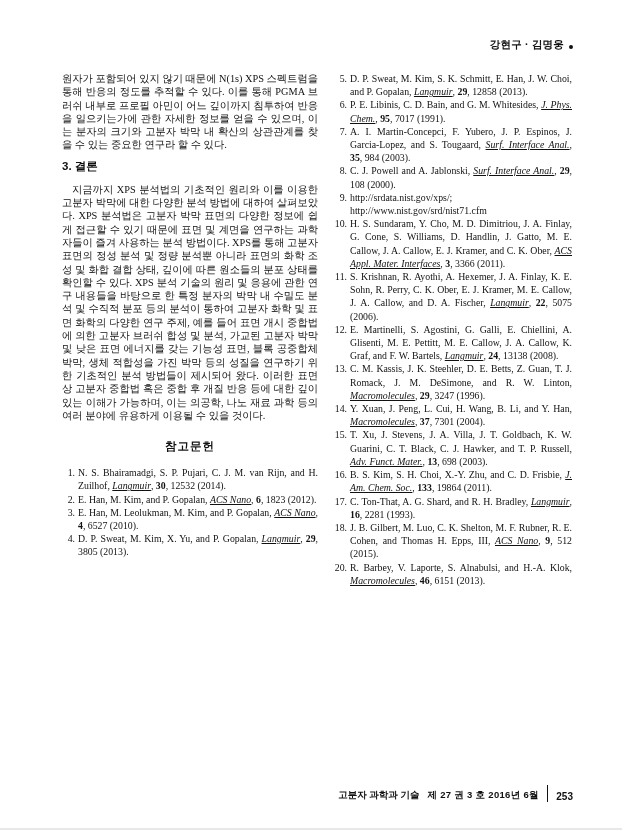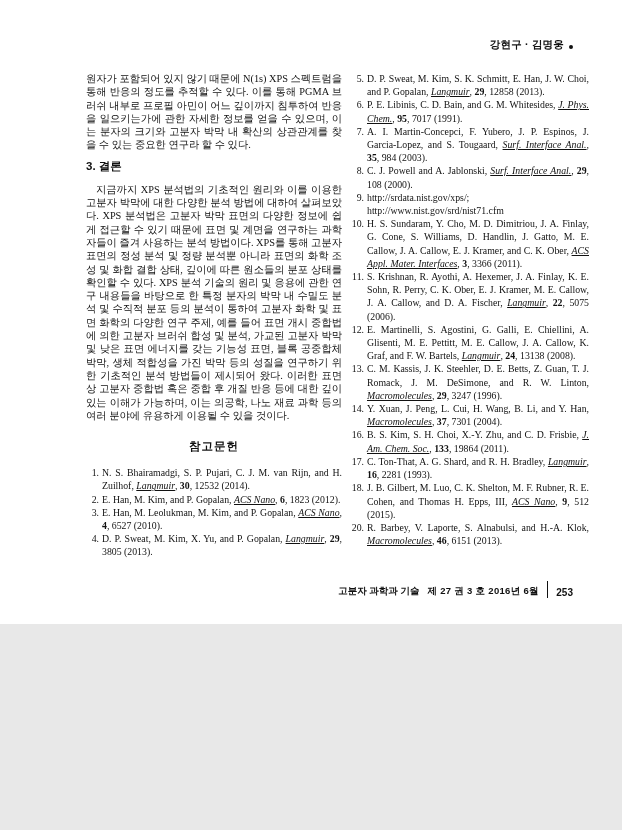--- a/index.html
+++ b/index.html
@@ -1,20 +1,20 @@
 <!DOCTYPE html>
 <html><head>
 <meta charset="utf-8">
 <style>
   * { box-sizing: border-box; }
   html, body { margin: 0; padding: 0; background: #e8e8e8; }
   .page {
     position: relative;
     width: 622px;
-    height: 624px;
+    height: 828px;
     margin: 0 auto;
     background: #ffffff;
     color: #111111;
     font-family: "Liberation Serif", serif;
     overflow: hidden;
   }
   
   .hdr {
     position: absolute;
     top: 38px; left: 62px; right: 49px;
@@ -31,22 +31,21 @@
     border: 2.6px solid #111;
     border-radius: 50%;
     margin-left: 5px;
     vertical-align: -1px;
   }
   
   .cols {
     position: absolute;
     top: 72px; left: 62px; right: 57px;
     display: flex;
-    gap: 9px;
-    margin-left: 24px;
+    gap: 16px;
   }
   .col-left  { width: 256px; flex: none; }
   .col-right { width: 238px; flex: none; }
   .body-text {
     margin: 0;
     font-size: 10.3px;
     line-height: 13.3px;
     text-align: justify;
     word-break: break-all;
   }
@@ -131,20 +130,21 @@
           <li class="ref"><span class="ref-num">5.</span><span>D. P. Sweat, M. Kim, S. K. Schmitt, E. Han, J. W. Choi, and P. Gopalan, </span><span class="it">Langmuir</span><span>, </span><span class="bd">29</span><span>, 12858 (2013).</span></li>
           <li class="ref"><span class="ref-num">6.</span><span>P. E. Libinis, C. D. Bain, and G. M. Whitesides, </span><span class="it">J. Phys. Chem.</span><span>, </span><span class="bd">95</span><span>, 7017 (1991).</span></li>
           <li class="ref"><span class="ref-num">7.</span><span>A. I. Martin-Concepci, F. Yubero, J. P. Espinos, J. Garcia-Lopez, and S. Tougaard, </span><span class="it">Surf. Interface Anal.</span><span>, </span><span class="bd">35</span><span>, 984 (2003).</span></li>
           <li class="ref"><span class="ref-num">8.</span><span>C. J. Powell and A. Jablonski, </span><span class="it">Surf. Interface Anal.</span><span>, </span><span class="bd">29</span><span>, 108 (2000).</span></li>
           <li class="ref"><span class="ref-num">9.</span><span>http://srdata.nist.gov/xps/; http://www.nist.gov/srd/nist71.cfm</span></li>
           <li class="ref"><span class="ref-num">10.</span><span>H. S. Sundaram, Y. Cho, M. D. Dimitriou, J. A. Finlay, G. Cone, S. Williams, D. Handlin, J. Gatto, M. E. Callow, J. A. Callow, E. J. Kramer, and C. K. Ober, </span><span class="it">ACS Appl. Mater. Interfaces</span><span>, </span><span class="bd">3</span><span>, 3366 (2011).</span></li>
           <li class="ref"><span class="ref-num">11.</span><span>S. Krishnan, R. Ayothi, A. Hexemer, J. A. Finlay, K. E. Sohn, R. Perry, C. K. Ober, E. J. Kramer, M. E. Callow, J. A. Callow, and D. A. Fischer, </span><span class="it">Langmuir</span><span>, </span><span class="bd">22</span><span>, 5075 (2006).</span></li>
           <li class="ref"><span class="ref-num">12.</span><span>E. Martinelli, S. Agostini, G. Galli, E. Chiellini, A. Glisenti, M. E. Pettitt, M. E. Callow, J. A. Callow, K. Graf, and F. W. Bartels, </span><span class="it">Langmuir</span><span>, </span><span class="bd">24</span><span>, 13138 (2008).</span></li>
           <li class="ref"><span class="ref-num">13.</span><span>C. M. Kassis, J. K. Steehler, D. E. Betts, Z. Guan, T. J. Romack, J. M. DeSimone, and R. W. Linton, </span><span class="it">Macromolecules</span><span>, </span><span class="bd">29</span><span>, 3247 (1996).</span></li>
           <li class="ref"><span class="ref-num">14.</span><span>Y. Xuan, J. Peng, L. Cui, H. Wang, B. Li, and Y. Han, </span><span class="it">Macromolecules</span><span>, </span><span class="bd">37</span><span>, 7301 (2004).</span></li>
+          <li class="ref"><span class="ref-num">15.</span><span>T. Xu, J. Stevens, J. A. Villa, J. T. Goldbach, K. W. Guarini, C. T. Black, C. J. Hawker, and T. P. Russell, </span><span class="it">Adv. Funct. Mater.</span><span>, </span><span class="bd">13</span><span>, 698 (2003).</span></li>
           <li class="ref"><span class="ref-num">16.</span><span>B. S. Kim, S. H. Choi, X.-Y. Zhu, and C. D. Frisbie, </span><span class="it">J. Am. Chem. Soc.</span><span>, </span><span class="bd">133</span><span>, 19864 (2011).</span></li>
           <li class="ref"><span class="ref-num">17.</span><span>C. Ton-That, A. G. Shard, and R. H. Bradley, </span><span class="it">Langmuir</span><span>, </span><span class="bd">16</span><span>, 2281 (1993).</span></li>
           <li class="ref"><span class="ref-num">18.</span><span>J. B. Gilbert, M. Luo, C. K. Shelton, M. F. Rubner, R. E. Cohen, and Thomas H. Epps, III, </span><span class="it">ACS Nano</span><span>, </span><span class="bd">9</span><span>, 512 (2015).</span></li>
           <li class="ref"><span class="ref-num">20.</span><span>R. Barbey, V. Laporte, S. Alnabulsi, and H.-A. Klok, </span><span class="it">Macromolecules</span><span>, </span><span class="bd">46</span><span>, 6151 (2013).</span></li>
         </ol>
     </section>
   </main>
 
   <footer class="ftr">
     <span class="journal">고분자 과학과 기술</span>

